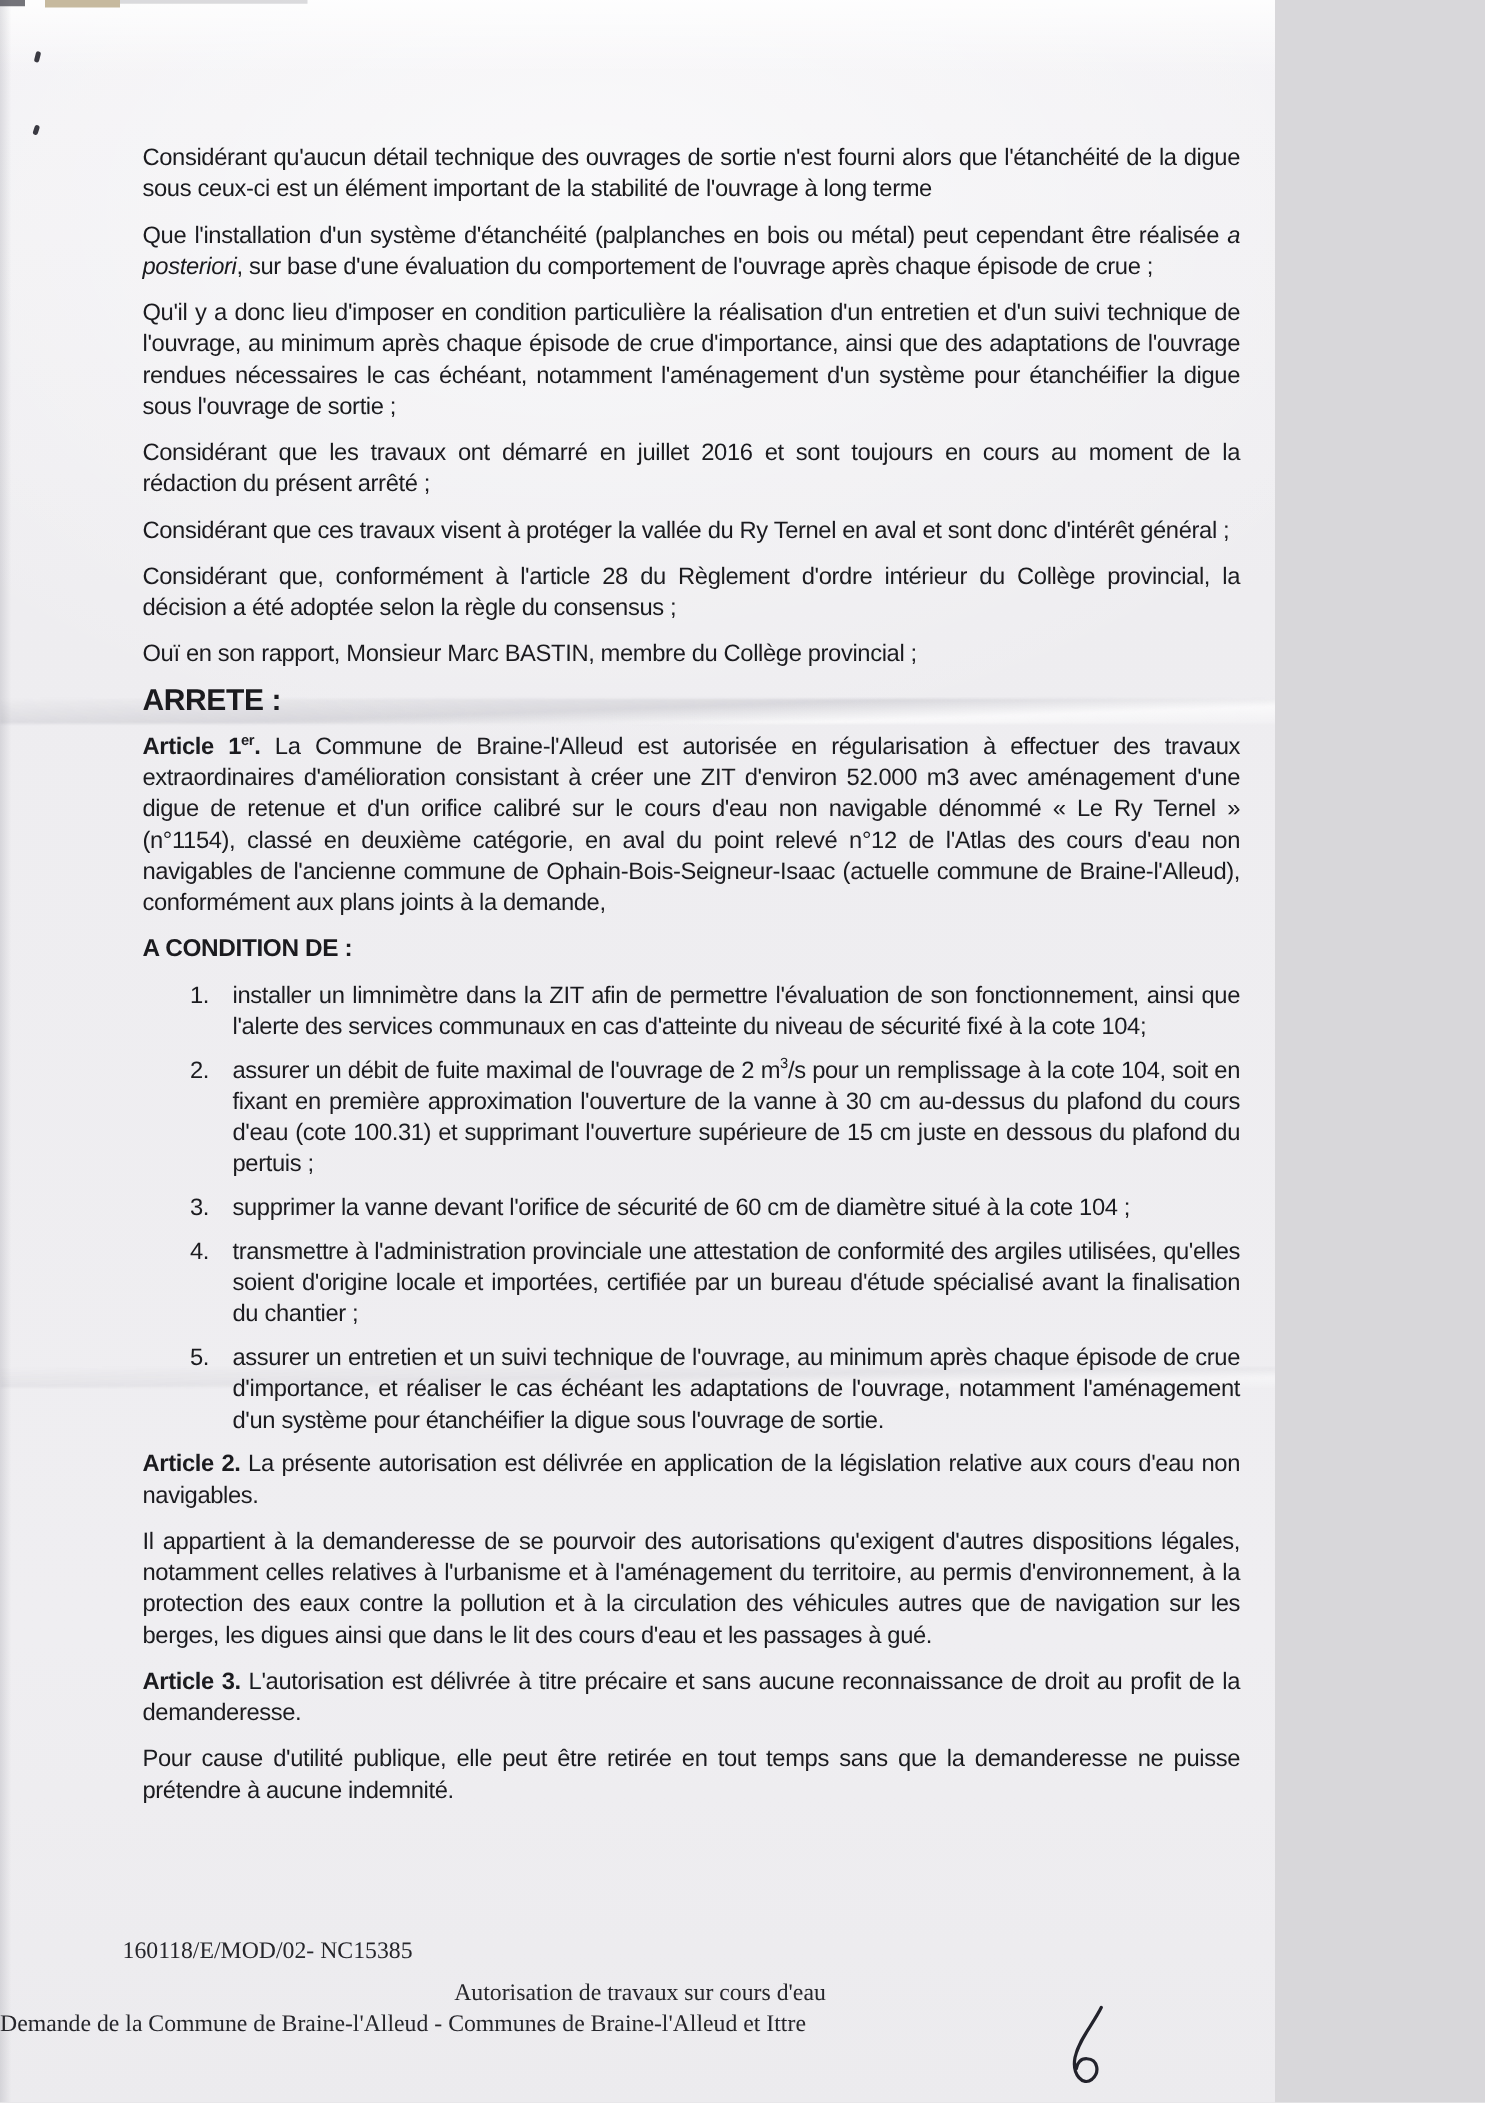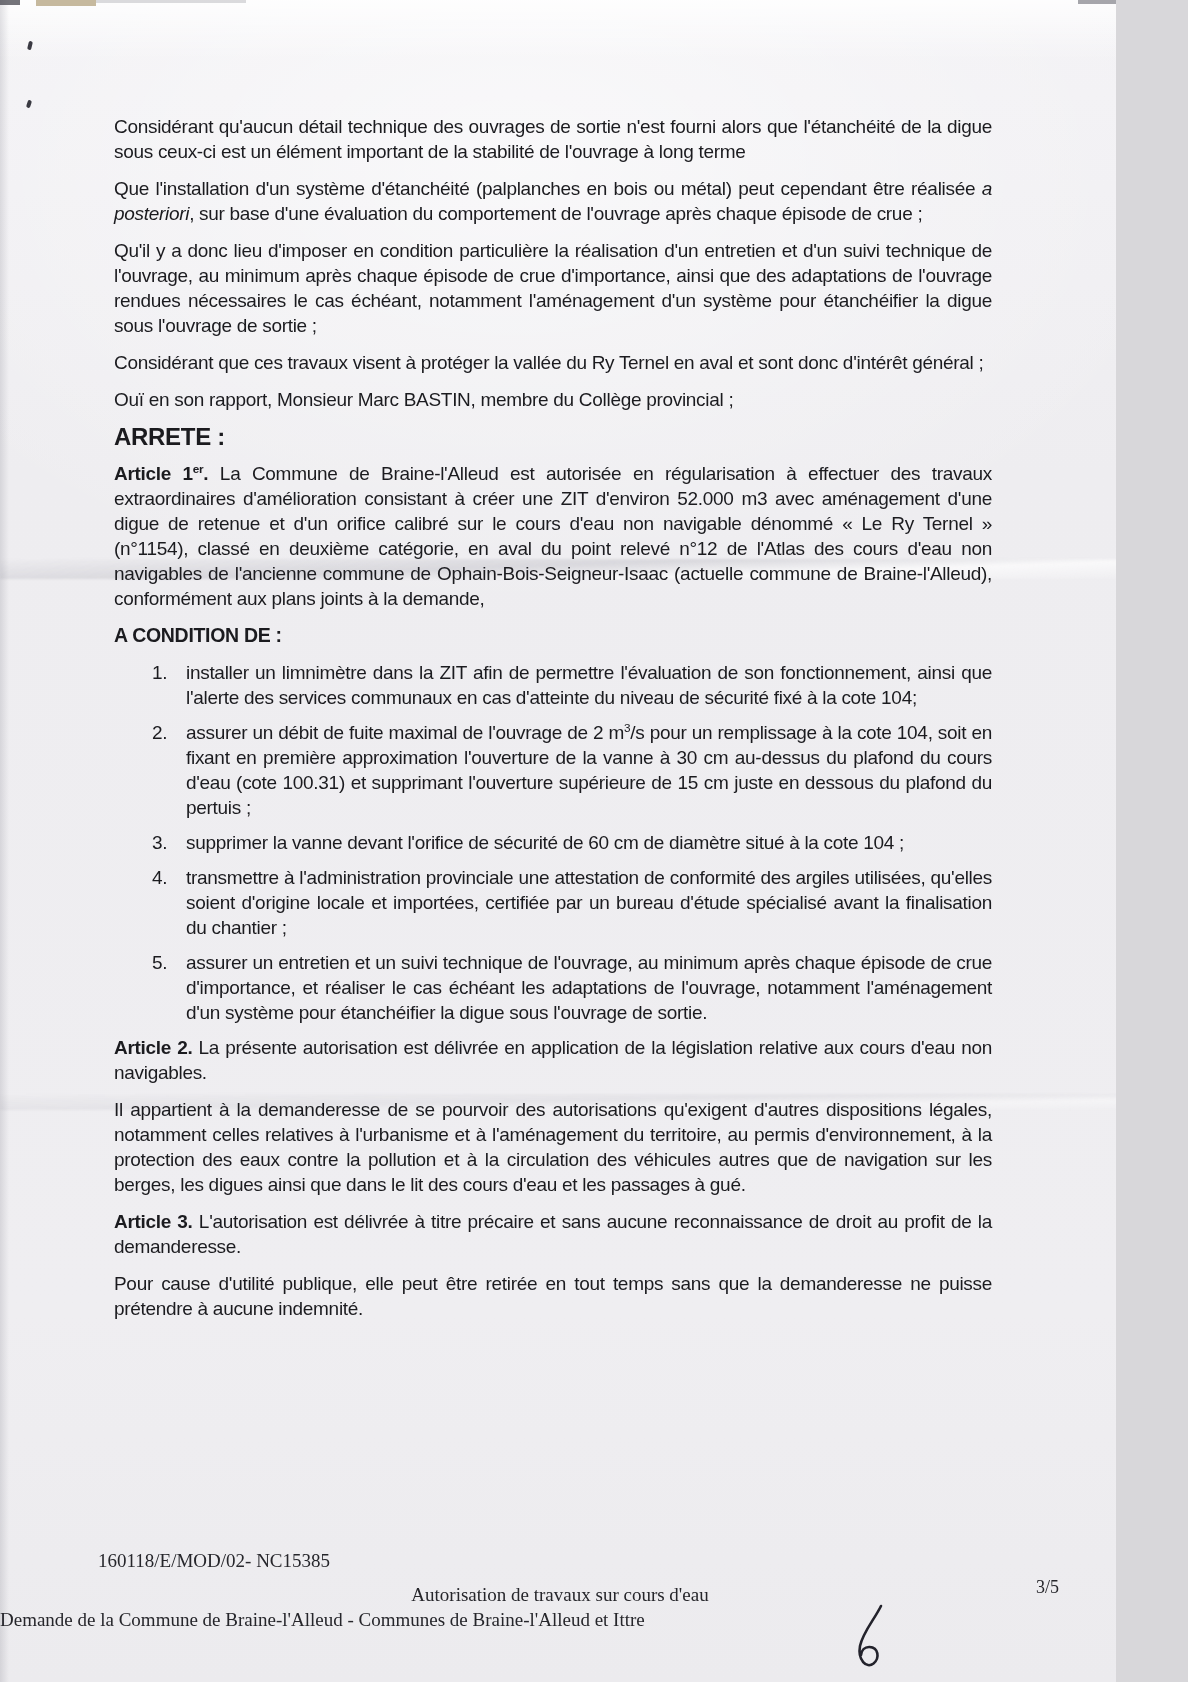--- a/index.html
+++ b/index.html
@@ -2,21 +2,21 @@
 <html><head>
 <meta charset="utf-8">
 <style>
   html,body { margin:0; padding:0; }
   body {
     width:1188px; height:1682px;
     font-family:"Liberation Sans", sans-serif;
     background:#d8d7da;
   }
   .page {
-    position:relative; width:1116px; height:1682px; overflow:hidden;
+    position:relative; width:1020px; height:1682px; overflow:hidden;
     background-color:#efeef1;
     background-image:
       radial-gradient(ellipse 980px 620px at 46% 10%, rgba(255,255,255,0.55), rgba(255,255,255,0) 72%),
       linear-gradient(180deg, #f3f2f5 0%, #eeedf0 28%, #efeef1 78%, #ecebee 100%);
     text-decoration: underline;
   }
   
   .top-bright { position:absolute; left:0; top:0; width:100%; height:60px;
     background:linear-gradient(to bottom, rgba(255,255,255,0.85), rgba(255,255,255,0)); }
   .edge-left { position:absolute; left:0; top:0; width:9px; height:100%;
@@ -86,21 +86,23 @@
   <div class="speck speck-1"></div>
   <div class="speck speck-2"></div>
   <div class="speck speck-3"></div>
 
   <div class="content">
 
     <section>
       <p><span>Considérant qu'aucun détail technique des ouvrages de sortie n'est fourni alors que l'étanchéité de la digue sous ceux-ci est un élément important de la stabilité de l'ouvrage à long terme</span></p>
       <p><span>Que l'installation d'un système d'étanchéité (palplanches en bois ou métal) peut cependant être réalisée </span><span class="i">a posteriori</span><span>, sur base d'une évaluation du comportement de l'ouvrage après chaque épisode de crue ;</span></p>
       <p><span>Qu'il y a donc lieu d'imposer en condition particulière la réalisation d'un entretien et d'un suivi technique de l'ouvrage, au minimum après chaque épisode de crue d'importance, ainsi que des adaptations de l'ouvrage rendues nécessaires le cas échéant, notamment l'aménagement d'un système pour étanchéifier la digue sous l'ouvrage de sortie ;</span></p>
+      <p><span>Considérant que les travaux ont démarré en juillet 2016 et sont toujours en cours au moment de la rédaction du présent arrêté ;</span></p>
       <p><span>Considérant que ces travaux visent à protéger la vallée du Ry Ternel en aval et sont donc d'intérêt général ;</span></p>
+      <p><span>Considérant que, conformément à l'article 28 du Règlement d'ordre intérieur du Collège provincial, la décision a été adoptée selon la règle du consensus ;</span></p>
       <p><span>Ouï en son rapport, Monsieur Marc BASTIN, membre du Collège provincial ;</span></p>
     </section>
 
     <p class="arrete-head">ARRETE :</p>
 
     <p><span class="b">Article 1</span><sup class="b">er</sup><span class="b">. </span><span>La Commune de Braine-l'Alleud est autorisée en régularisation à effectuer des travaux extraordinaires d'amélioration consistant à créer une ZIT d'environ 52.000 m3 avec aménagement d'une digue de retenue et d'un orifice calibré sur le cours d'eau non navigable dénommé « Le Ry Ternel » (n°1154), classé en deuxième catégorie, en aval du point relevé n°12 de l'Atlas des cours d'eau non navigables de l'ancienne commune de Ophain-Bois-Seigneur-Isaac (actuelle commune de Braine-l'Alleud), conformément aux plans joints à la demande,</span></p>
 
     <p class="cond-head">A CONDITION DE :</p>
 
     <div>

